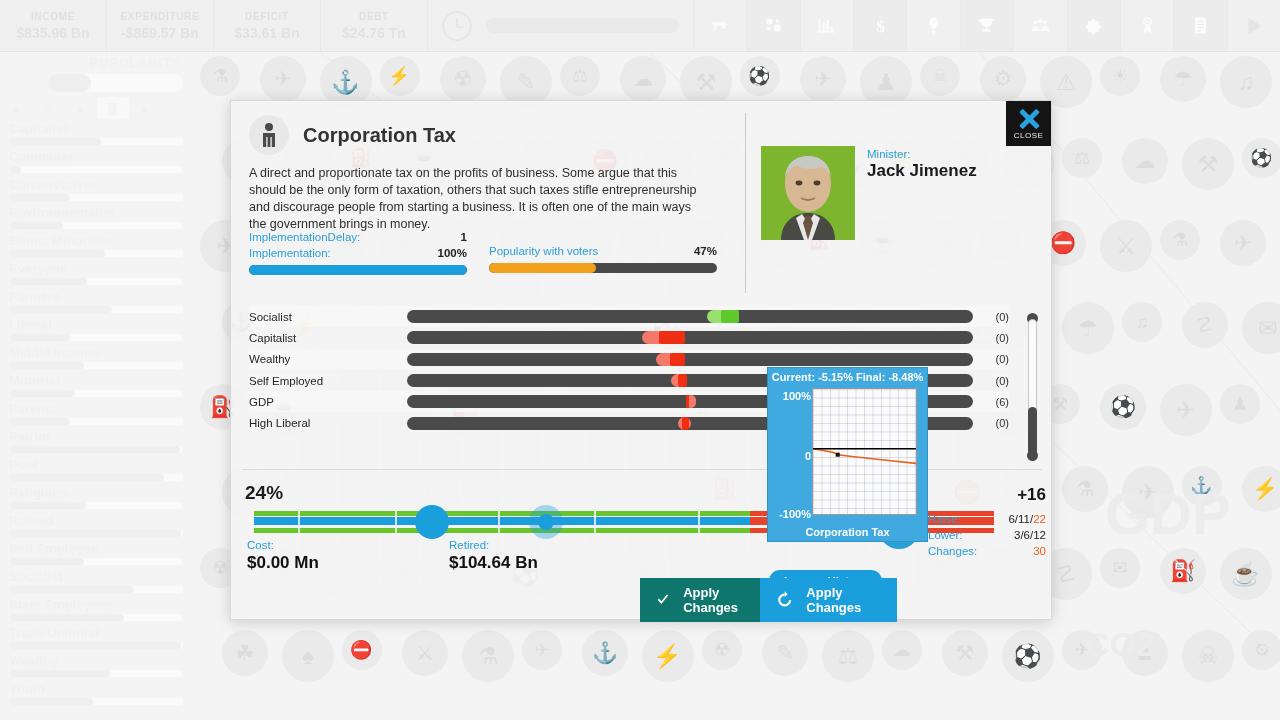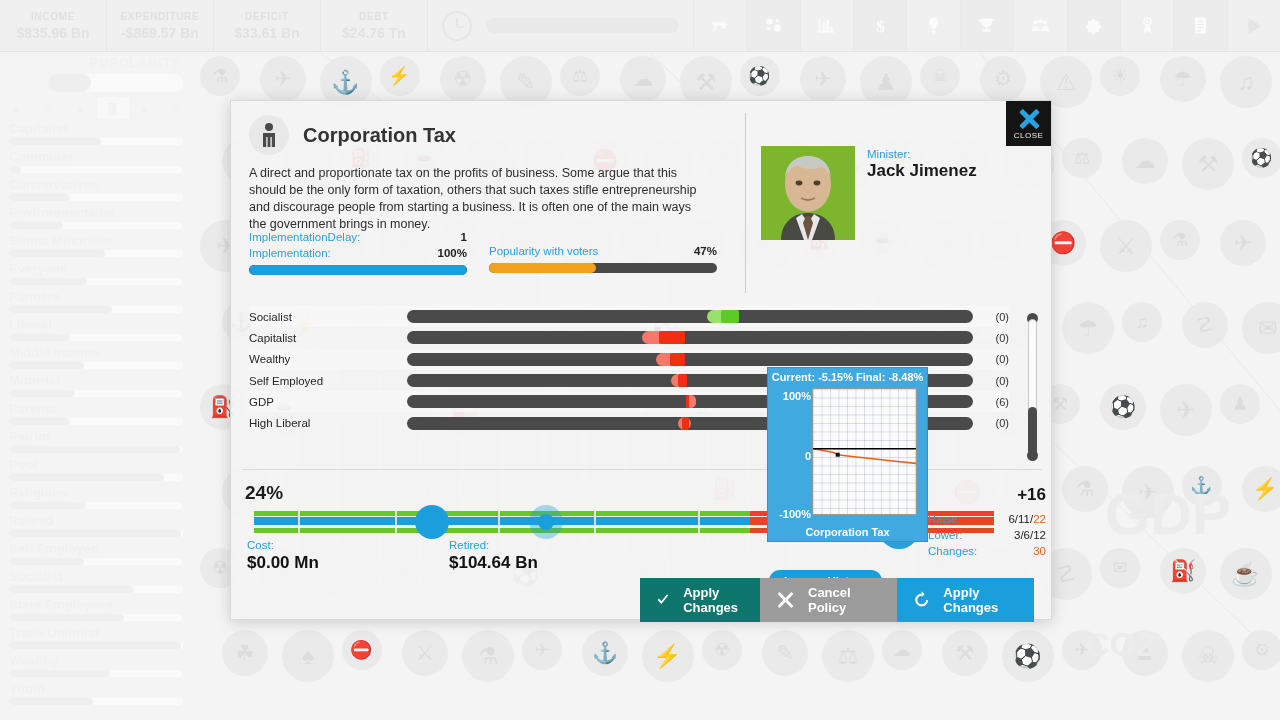--- a/index.html
+++ b/index.html
@@ -911,26 +911,20 @@
   </div>
 </div>
 
 <div class="actions">
   <div class="act apply">
     <svg width="22" height="22" viewBox="0 0 24 24">
         <path d="M3 12l6 7L21 4l-2.5-1.5L9 14 5 9.5z" fill="#fff"></path>
       </svg>
     <span>Apply Changes</span>
   </div>
-  <div class="act cancel">
-    <svg width="22" height="22" viewBox="0 0 24 24">
-        <path d="M4.5 2L12 9.5 19.5 2 22 4.5 14.5 12 22 19.5 19.5 22 12 14.5 4.5 22 2 19.5 9.5 12 2 4.5z" fill="#fff"></path>
-      </svg>
-    <span>Cancel Policy</span>
-  </div>
   <div class="act revert">
     <svg width="22" height="22" viewBox="0 0 24 24">
       <path d="M12 3a9 9 0 109 9h-3a6 6 0 11-6-6z" fill="#fff"></path>
         <path d="M12 0l4 4-4 4z" fill="#fff"></path>
     </svg>
     <span>Apply Changes</span>
   </div>
 </div>
 
 </body></html>

